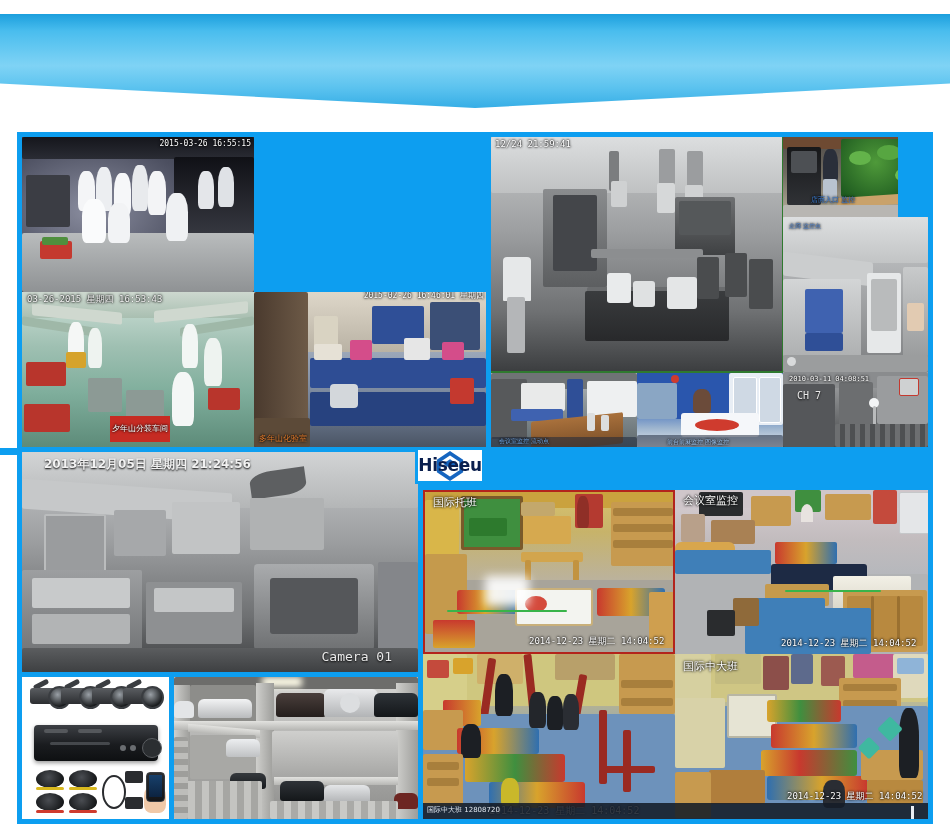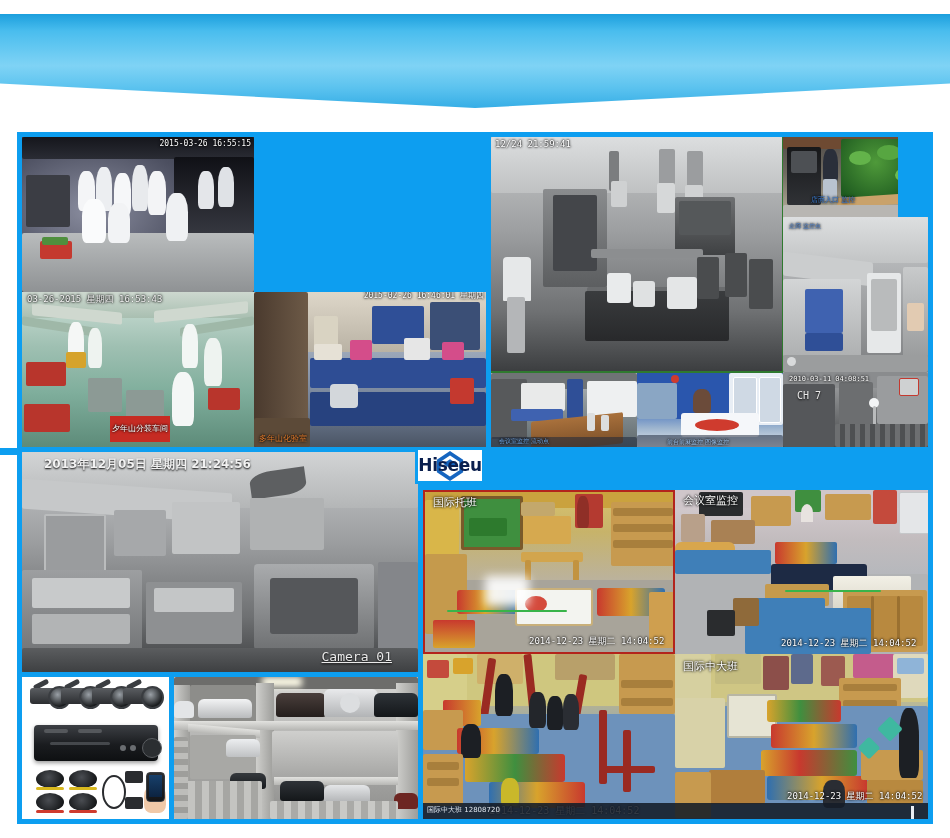--- a/index.html
+++ b/index.html
@@ -355,21 +355,21 @@
         <div class="sh" style="left:10px;top:126px;width:98px;height:30px;background:#c8cacb;"></div>
         <div class="sh" style="left:10px;top:162px;width:98px;height:30px;background:#b2b4b5;"></div>
         <div class="sh" style="left:124px;top:130px;width:96px;height:62px;background:#8e9092;"></div>
         <div class="sh" style="left:132px;top:136px;width:80px;height:24px;background:#c4c6c7;"></div>
         <div class="sh" style="left:232px;top:112px;width:120px;height:86px;background:linear-gradient(180deg,#a9abad,#6f7173);border-radius:4px;"></div>
         <div class="sh" style="left:248px;top:126px;width:88px;height:56px;background:#55575a;border-radius:3px;"></div>
         <div class="sh" style="left:356px;top:110px;width:40px;height:110px;background:#84868a;"></div>
         <div class="sh" style="left:0;top:196px;width:396px;height:24px;background:linear-gradient(180deg,#5b5d5f,#3e4042);"></div>
       </div>
       <div class="bigts" style="left:22px;top:5px;">2013年12月05日  星期四  21:24:56</div>
-      <div class="cam-tag" style="right:26px;bottom:8px;text-decoration:underline;">Camera 01</div>
+      <div class="cam-tag" style="right:26px;bottom:8px;">Camera 01</div>
     </div>
   </div>
 
   <div class="panel" style="left:5px;top:545px;width:147px;height:142px;">
     <div class="cell bg-prodshot" style="left:0;top:0;width:147px;height:142px;">
       <div class="scene">
 
         <div>
           <div class="cam-arm" style="left:11px;top:5px;width:16px;height:5px;transform:rotate(-28deg);"></div>
           <div class="cam-body" style="left:8px;top:11px;width:30px;height:16px;"></div>

